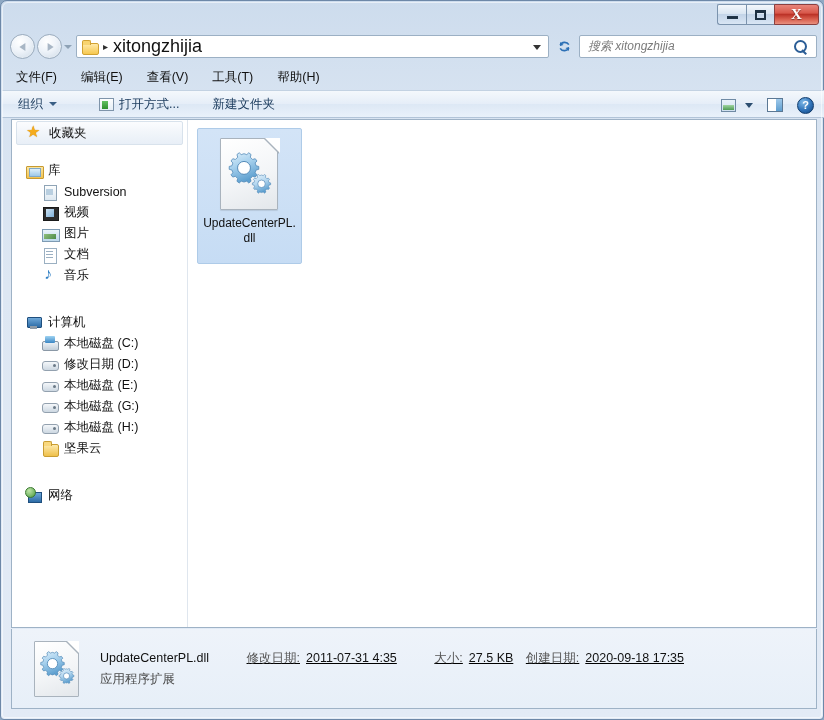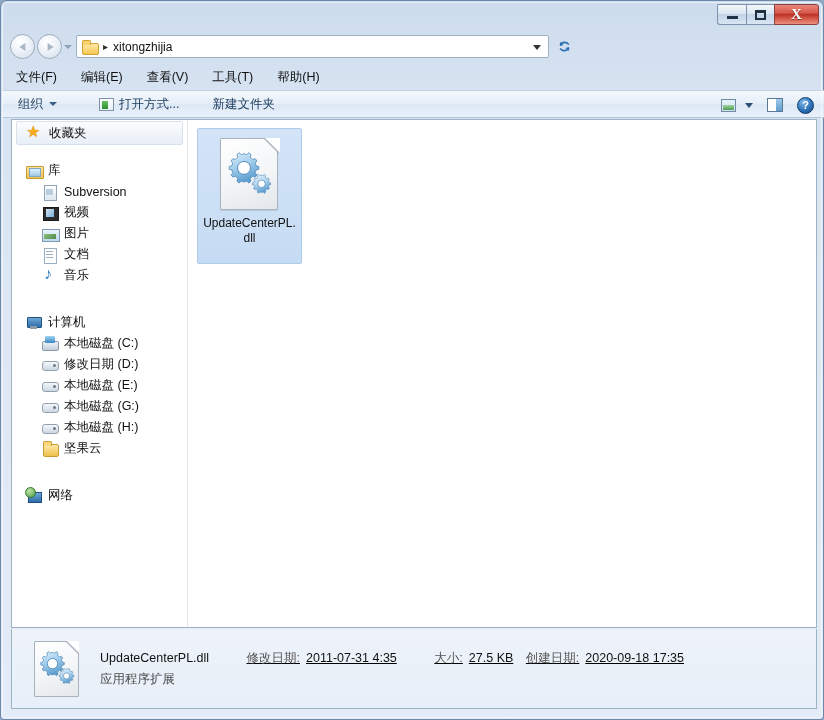--- a/index.html
+++ b/index.html
@@ -111,21 +111,21 @@
     border:1px solid #d2a232; border-radius:1px 2px 2px 2px;
   }
   .crumb-folder-icon::after{
     content:""; position:absolute; left:0; top:0px; width:7px;height:4px;
     background:#f8d470; border:1px solid #d2a232; border-bottom:none; border-radius:2px 2px 0 0;
   }
   .crumb-sep {
     color:#2d2d2d; font-size:10px; margin:0 5px 0 4px;
   }
   .crumb-text {
-    font-size:12px; color:#111; font-family:"Liberation Sans",sans-serif;
+    font-size:18px; color:#111; font-family:"Liberation Sans",sans-serif;
   }
   .addr-drop {
     position:absolute; right:7px; top:9px;
     width:0;height:0;
     border-left:4px solid transparent;
     border-right:4px solid transparent;
     border-top:5px solid #333;
   }
 
   #refreshbtn {
@@ -507,20 +507,24 @@
 
     <div id="refreshbtn">
       <svg width="15" height="15" viewBox="0 0 15 15">
         <path d="M3 7 L3 3 L6.5 6 Z" fill="#2b6fb5"></path>
         <path d="M12 8 L12 12 L8.5 9 Z" fill="#2b6fb5"></path>
         <path d="M3.2 6.2 C4.5 2.6 10 2.4 11.8 5.6" stroke="#2b6fb5" stroke-width="1.6" fill="none"></path>
         <path d="M11.8 8.8 C10.5 12.4 5 12.6 3.2 9.4" stroke="#2b6fb5" stroke-width="1.6" fill="none"></path>
       </svg>
     </div>
 
+    <div id="searchbox">
+      <span class="ph">搜索 xitongzhijia</span>
+      <span class="search-icon"></span>
+    </div>
   </div>
 
   <div id="menubar">
     <span class="menu-item">文件(F)</span>
     <span class="menu-item">编辑(E)</span>
     <span class="menu-item">查看(V)</span>
     <span class="menu-item">工具(T)</span>
     <span class="menu-item">帮助(H)</span>
   </div>
 

